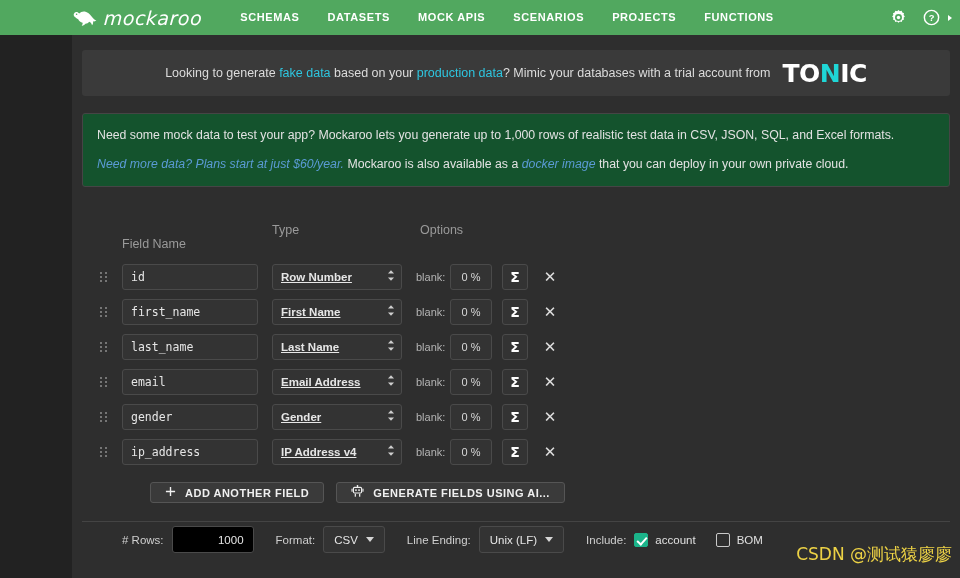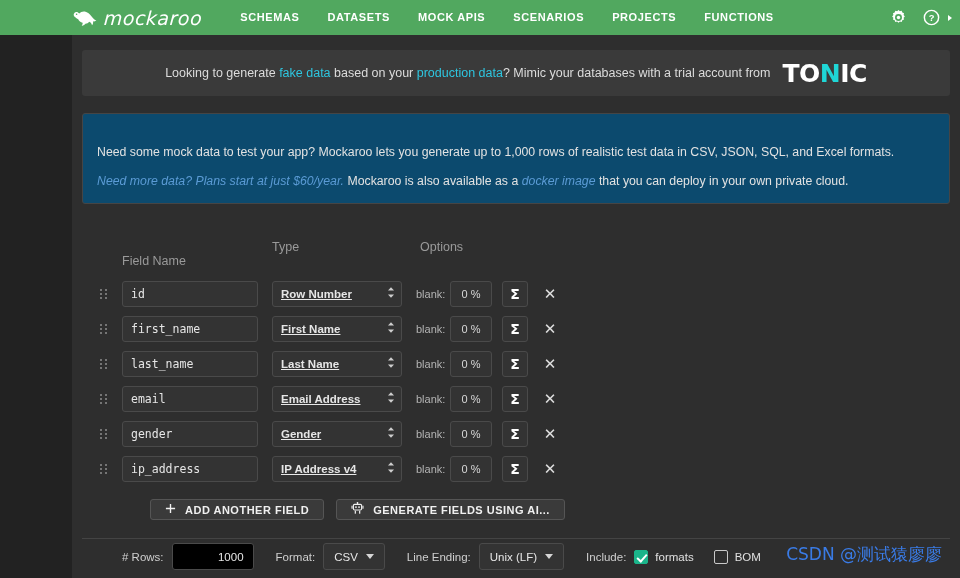--- a/index.html
+++ b/index.html
@@ -112,24 +112,24 @@
     font-size: 25px;
     letter-spacing: -0.5px;
     color: #ffffff;
     line-height: 1;
   }
   .tonic-logo .n { color: #1fd6d6; }
 
   
   .infobox {
     margin: 17px 10px 0 10px;
-    background: #0c4a6e;
+    background: #14532d;
     border: 1px solid #454545;
     border-radius: 3px;
-    padding: 30px 14px 14px 14px;
+    padding: 13px 14px 14px 14px;
   }
   .infobox p {
     font-size: 12.3px;
     color: #e2e2e2;
     line-height: 1.35;
   }
   .infobox p + p { margin-top: 12px; }
   .infobox a { color: #5b9bd5; text-decoration: none; font-style: italic; }
 
   
@@ -358,24 +358,24 @@
     width: 4px; height: 8px;
     border: solid #ffffff;
     border-width: 0 2px 2px 0;
     transform: rotate(42deg);
   }
   .chk-label { font-size: 11.5px; color: #e0e0e0; }
 
   
   .watermark {
     position: absolute;
-    right: 18px;
+    right: 8px;
     bottom: 12px;
     font-size: 17px;
-    color: #3b82f6;
+    color: #fde047;
     font-family: "DejaVu Sans", sans-serif;
     opacity: 0.92;
     white-space: nowrap;
   }
 </style>
 </head>
 <body>
 
 <div class="topnav">
   <div class="logo-wrap">
@@ -622,21 +622,21 @@
 
       <span class="bb-label">Line Ending:</span>
       <div class="dd-btn">
         <span>Unix (LF)</span>
         <span class="tri"></span>
       </div>
 
       <span class="bb-label">Include:</span>
       <label class="chk-wrap">
         <span class="chk on"></span>
-        <span class="chk-label">formats</span>
+        <span class="chk-label">account</span>
       </label>
       <label class="chk-wrap">
         <span class="chk off"></span>
         <span class="chk-label">BOM</span>
       </label>
     </div>
 
     <div class="watermark">CSDN @测试猿廖廖</div>
   </div>
 </div>

